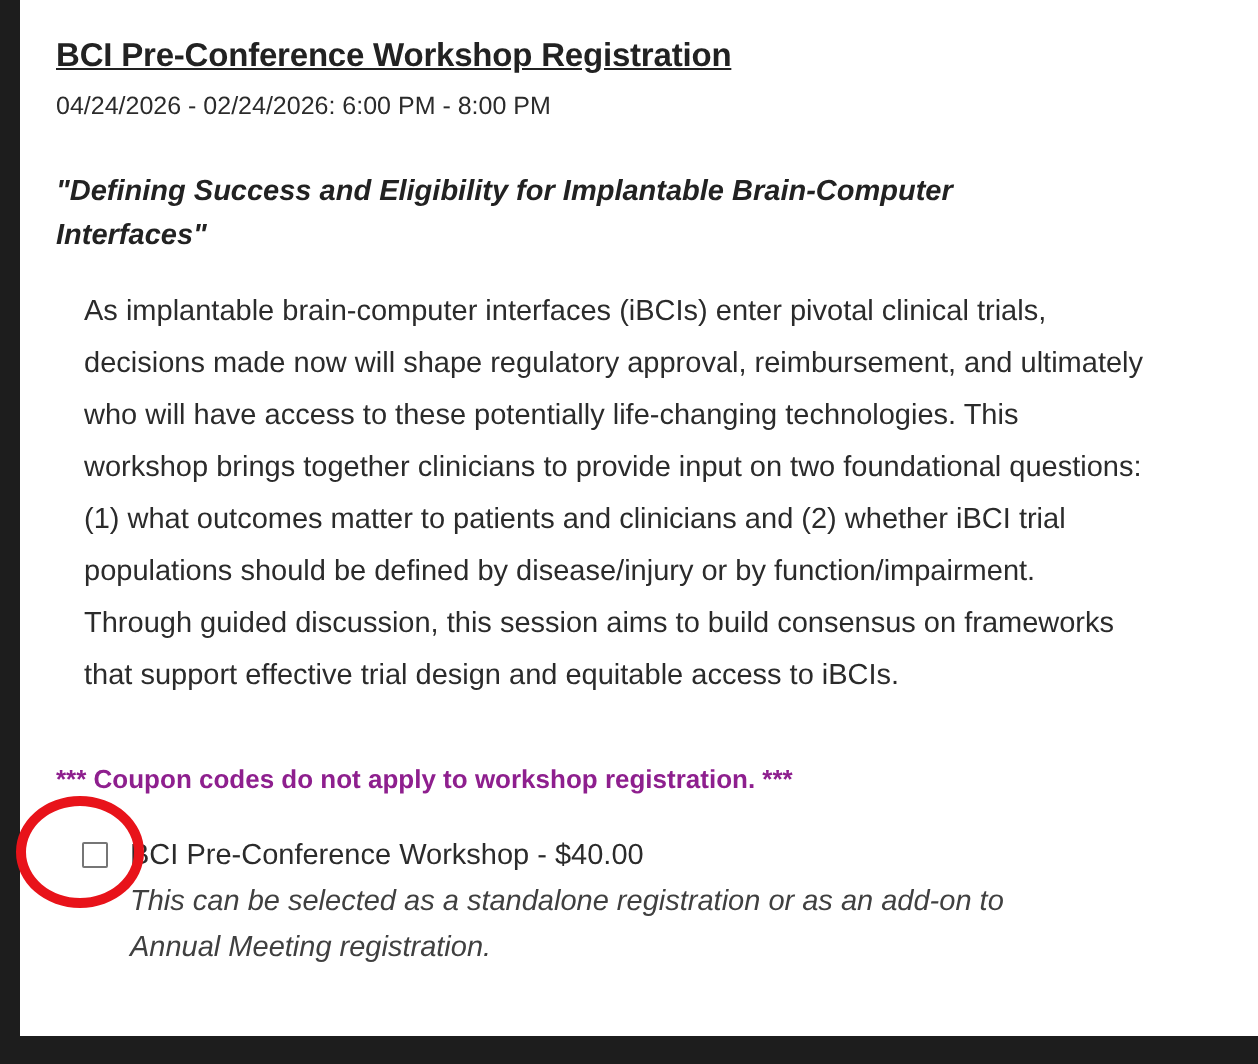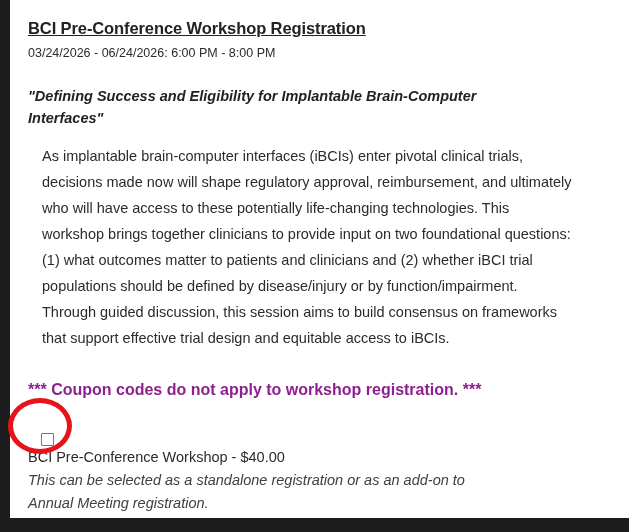--- a/index.html
+++ b/index.html
@@ -67,31 +67,30 @@
     max-width: 500px;
   }
   .workshop-body {
     font-size: 14.5px;
     color: #2b2b2b;
     line-height: 26px;
     margin: 14px;
     max-width: 532px;
   }
   .coupon-note {
-    font-size: 16px;
+    font-size: 13px;
     font-weight: bold;
     color: #8e1f8e;
     line-height: 22px;
     margin: 28px 0 0 0;
   }
   .option-row {
     display: flex;
     align-items: flex-start;
-    margin: 28px 0 0 0;
-    flex-direction: column;
+    margin: 16px 0 0 0;
   }
   .option-checkbox {
     width: 13px;
     height: 13px;
     border: 1px solid #767676;
     background: #ffffff;
     box-sizing: border-box;
     margin: 4px 11px 0 13px;
     flex: 0 0 auto;
     border-radius: 1px;
@@ -128,21 +127,21 @@
 </style>
 </head>
 <body>
 
 <div class="left-gutter"></div>
 
 <div class="content">
 
   <div class="event-title">BCI Pre-Conference Workshop Registration</div>
 
-  <div class="event-dates">03/24/2026 - 06/24/2026: 6:00 PM - 8:00 PM</div>
+  <div class="event-dates">04/24/2026 - 02/24/2026: 6:00 PM - 8:00 PM</div>
 
   <div class="workshop-subtitle">"Defining Success and Eligibility for Implantable Brain-Computer Interfaces"</div>
 
   <p class="workshop-body">As implantable brain-computer interfaces (iBCIs) enter pivotal clinical trials, decisions made now will shape regulatory approval, reimbursement, and ultimately who will have access to these potentially life-changing technologies. This workshop brings together clinicians to provide input on two foundational questions: (1) what outcomes matter to patients and clinicians and (2) whether iBCI trial populations should be defined by disease/injury or by function/impairment. Through guided discussion, this session aims to build consensus on frameworks that support effective trial design and equitable access to iBCIs.</p>
 
   <div class="coupon-note">*** Coupon codes do not apply to workshop registration. ***</div>
 
   <div class="option-row">
     <div class="option-checkbox"></div>
     <div class="option-text-wrap">

